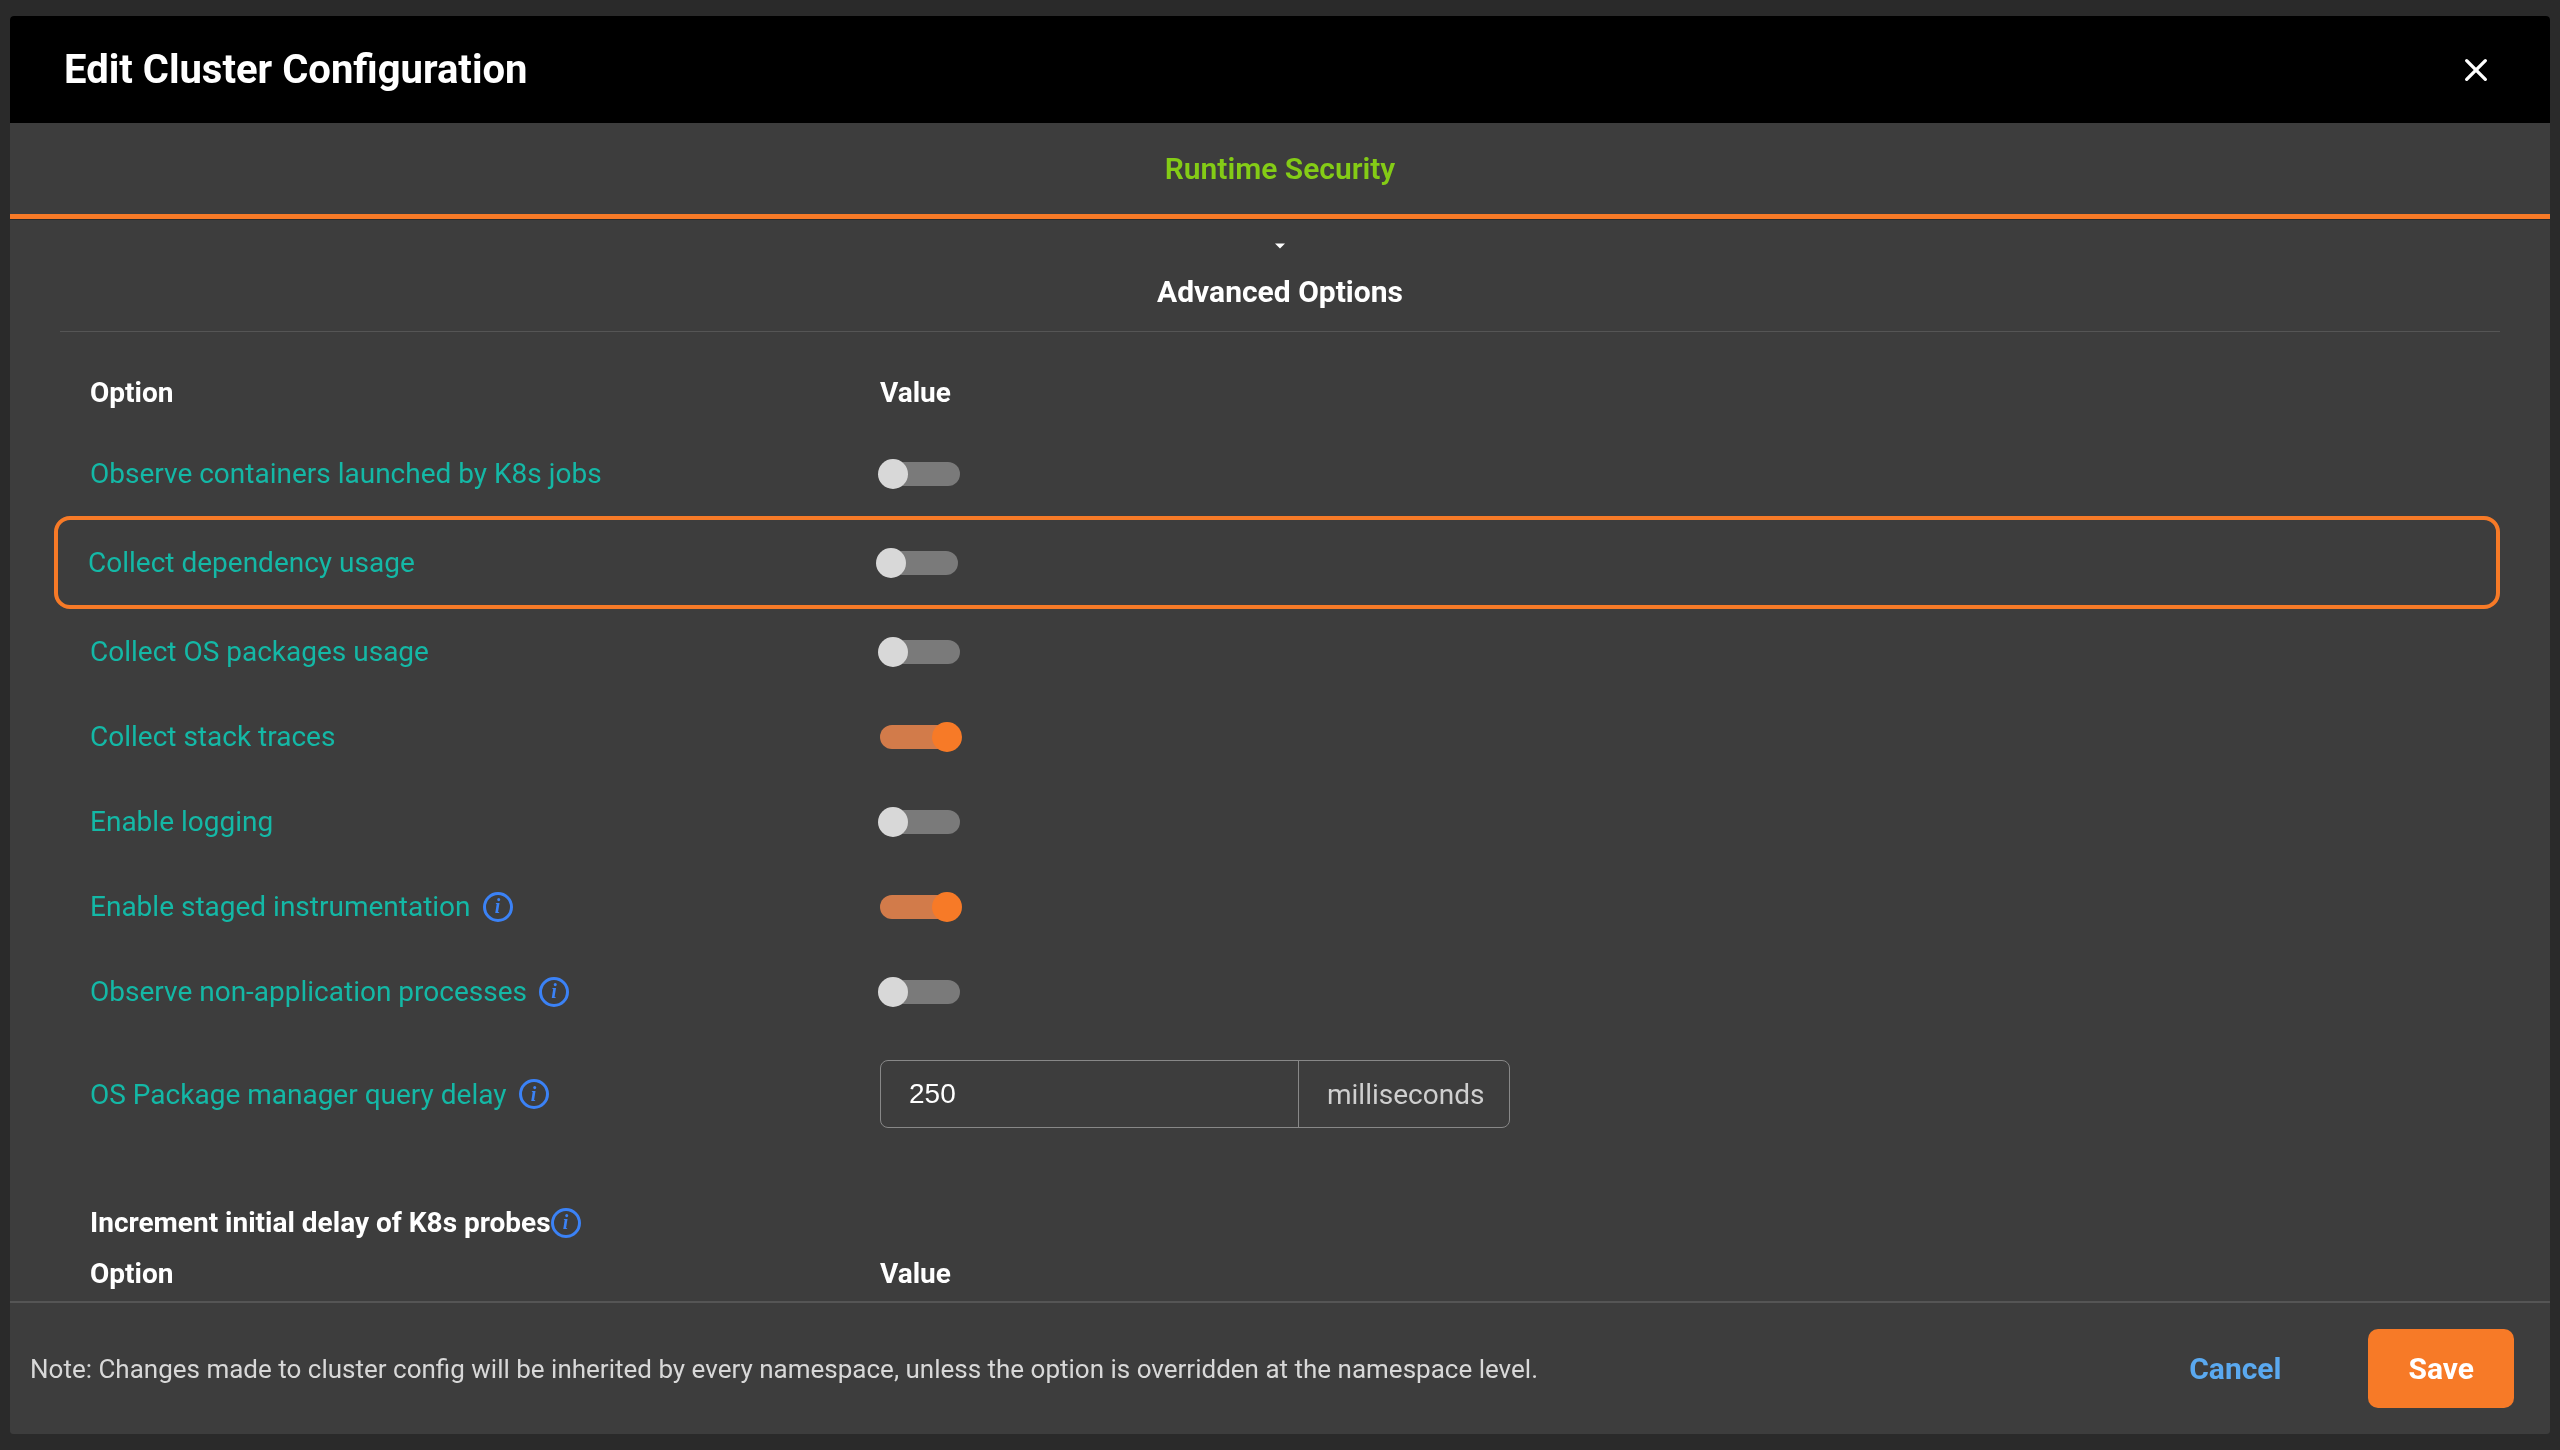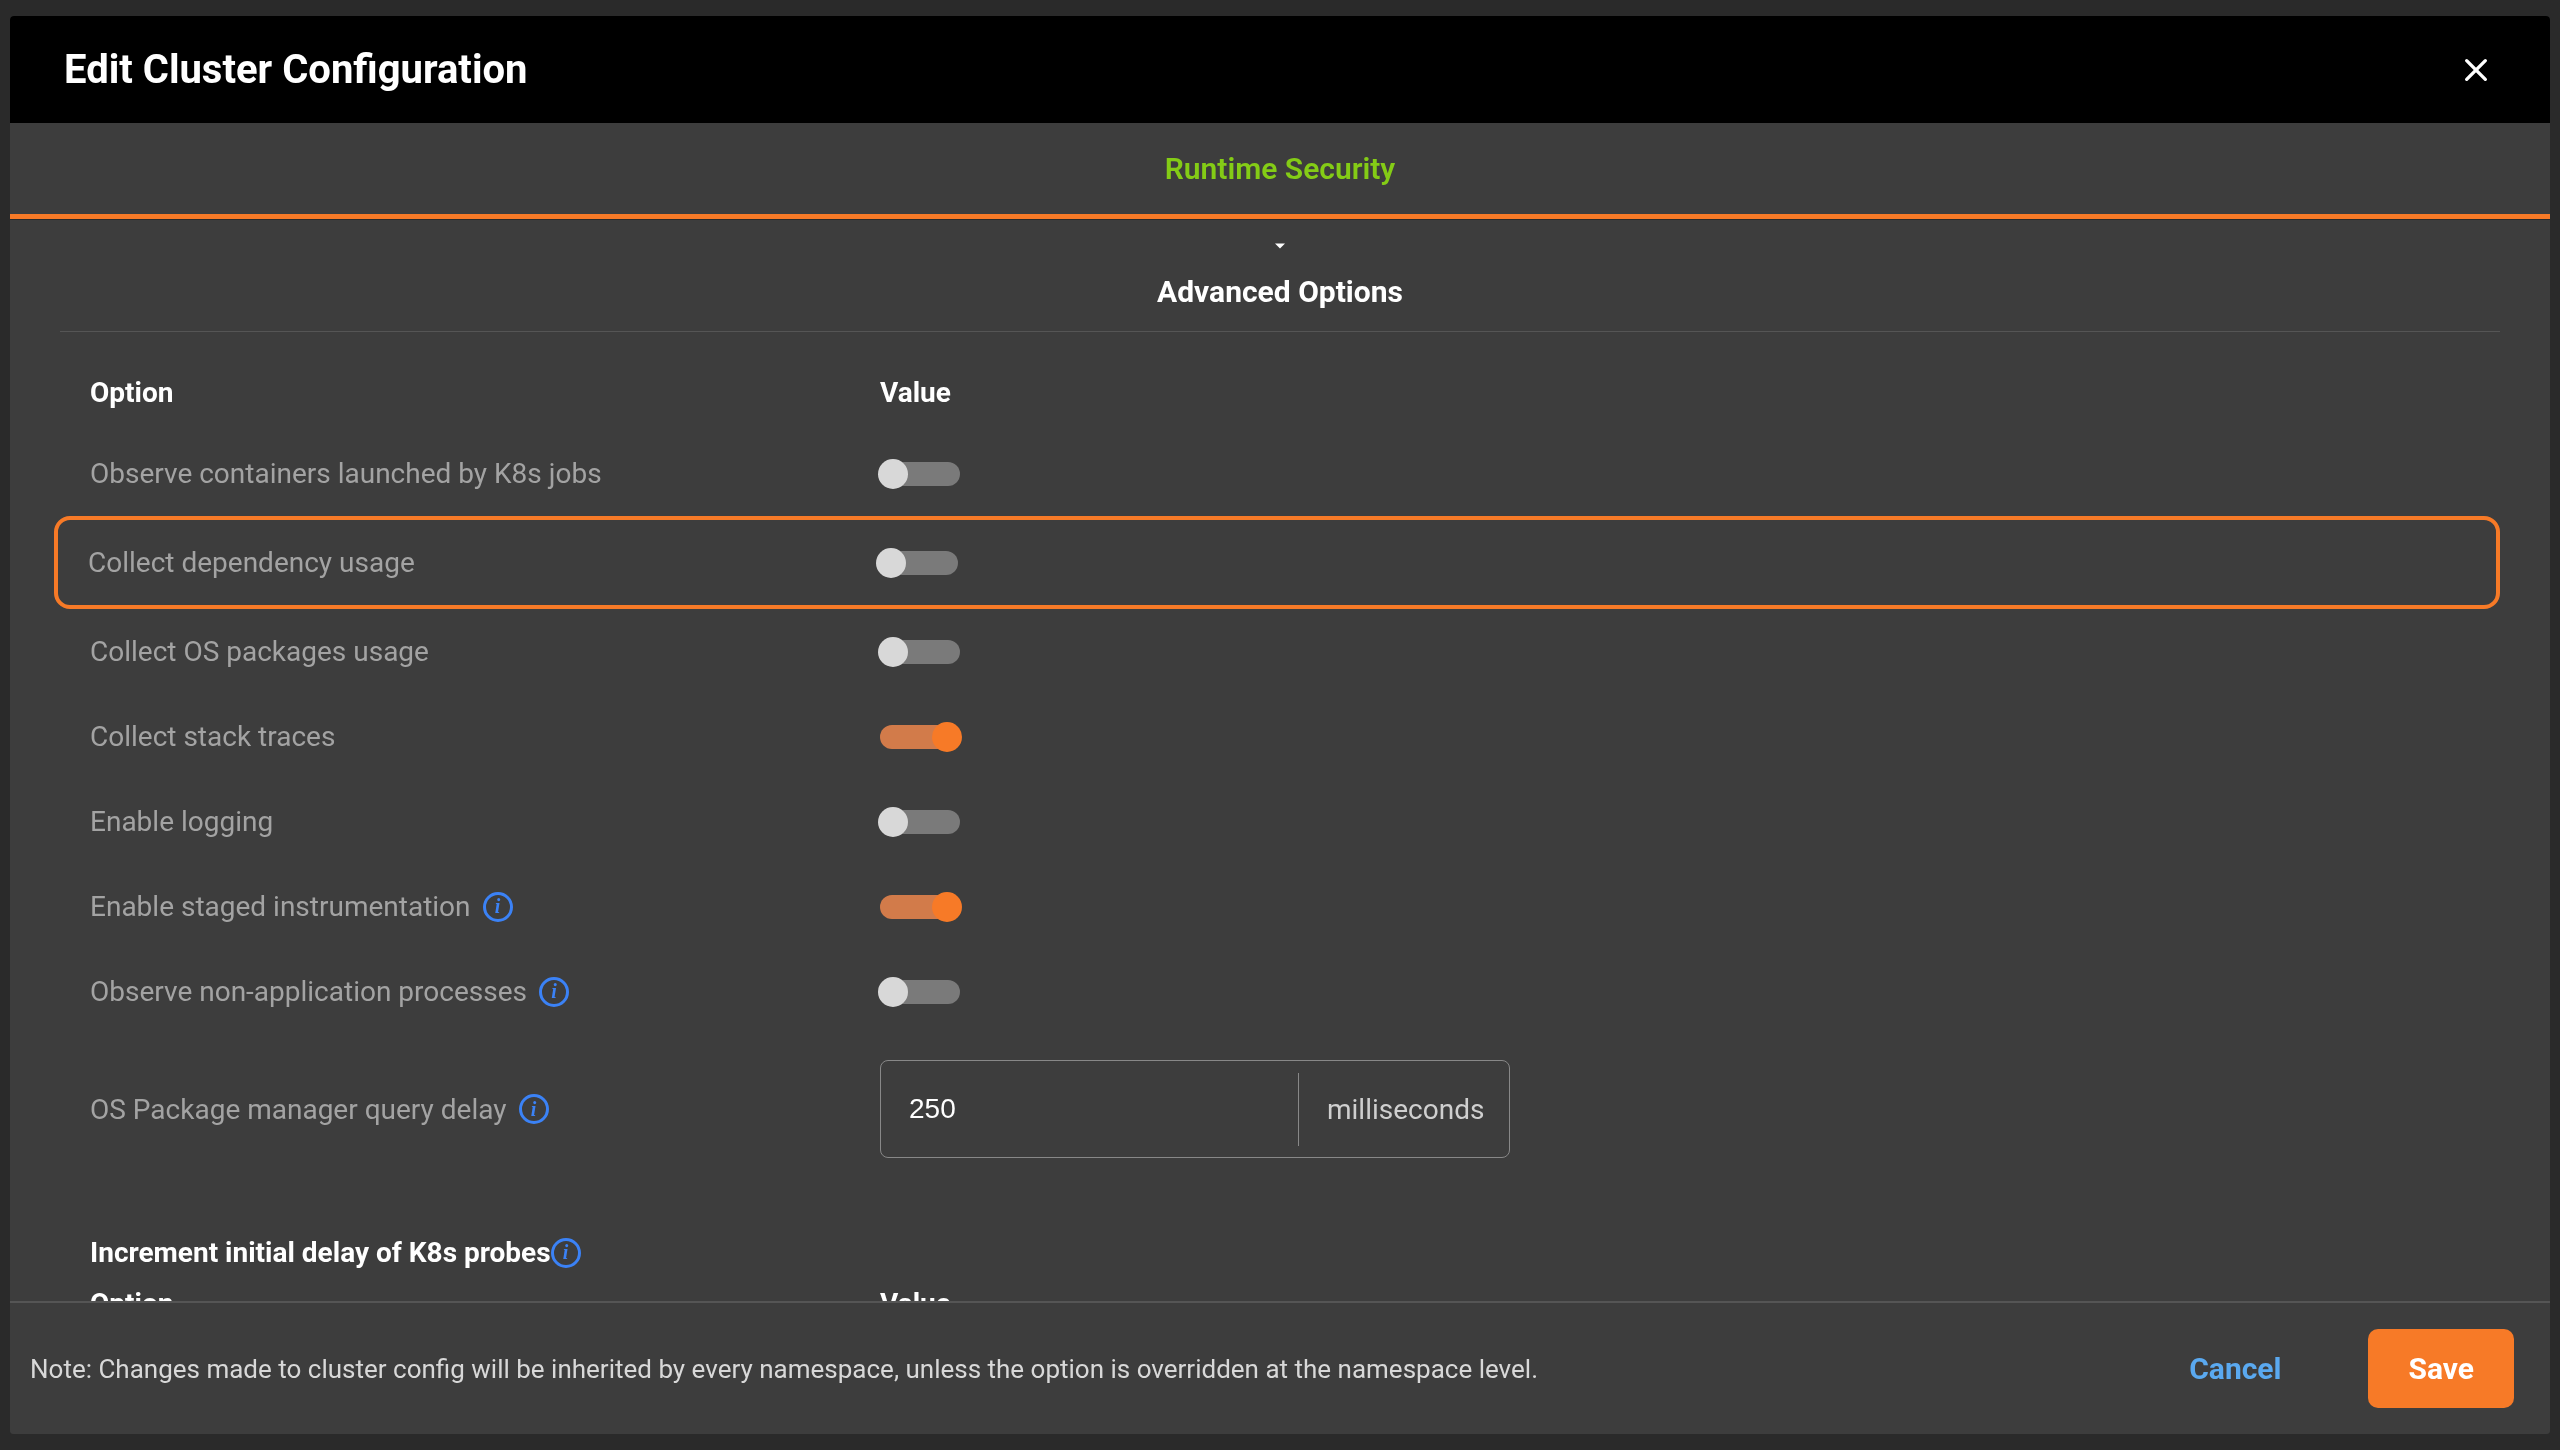--- a/index.html
+++ b/index.html
@@ -120,21 +120,21 @@
       padding: 26px 30px;
     }
     .option-label-wrap {
       width: 790px;
       display: flex;
       align-items: center;
       gap: 12px;
     }
     .option-label {
       font-size: 28px;
-      color: #a3a3a3;
+      color: #14b8a6;
     }
     .highlighted {
       border: 4px solid #f77a27;
       border-radius: 16px;
       margin-left: -6px;
       padding-left: 30px;
     }
     .toggle {
       position: relative;
       width: 80px;
@@ -177,21 +177,21 @@
       font-style: italic;
       font-family: Georgia, serif;
     }
     .input-wrap {
       display: flex;
       align-items: center;
       border: 1px solid #888;
       border-radius: 8px;
       overflow: hidden;
       width: 630px;
-      height: 98px;
+      height: 68px;
     }
     .input-wrap input {
       flex: 1;
       background: transparent;
       border: none;
       color: #ffffff;
       font-size: 28px;
       padding: 20px 28px;
       outline: none;
     }

